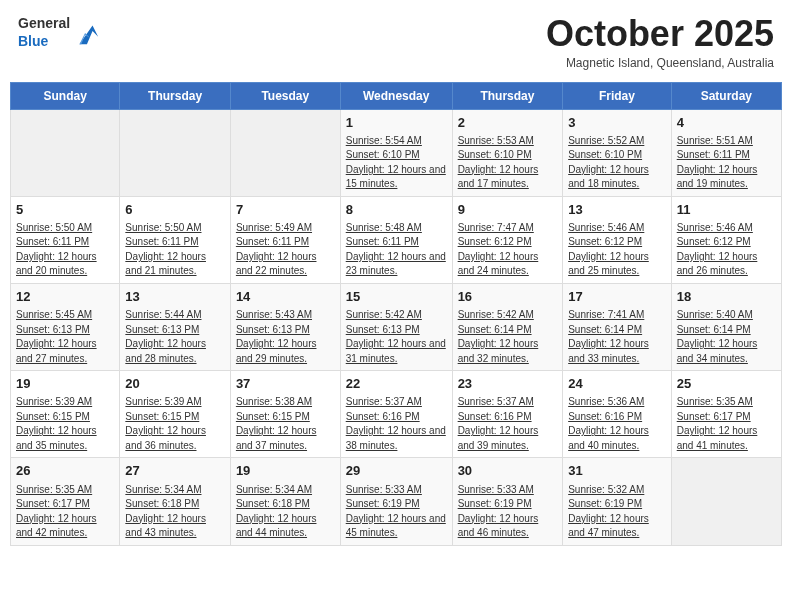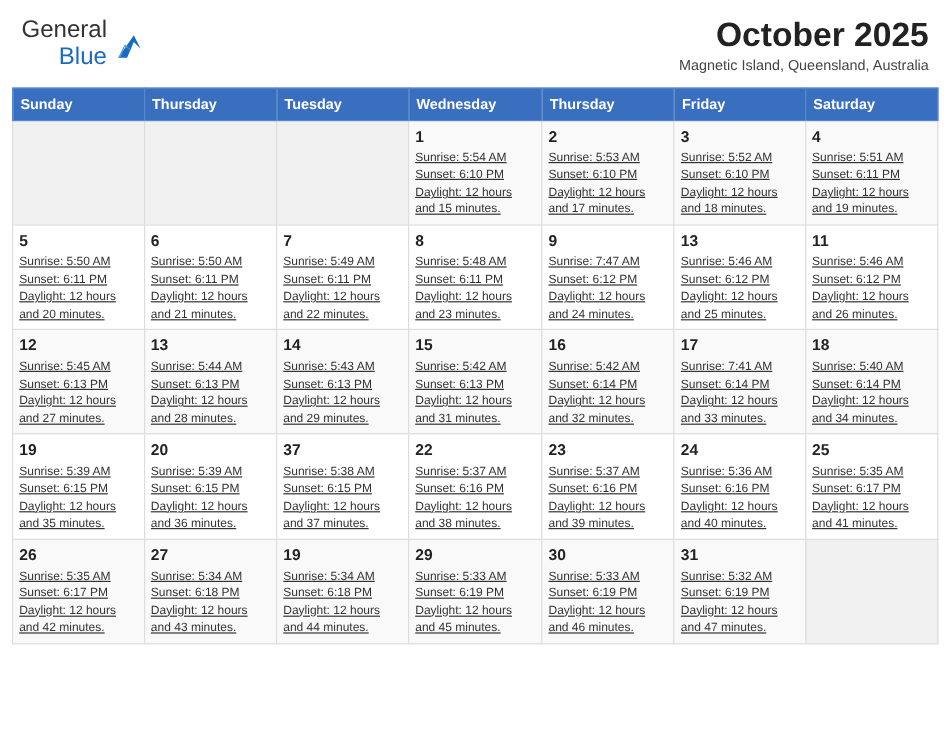--- a/index.html
+++ b/index.html
@@ -16,57 +16,57 @@
       align-items: flex-start;
       margin-bottom: 8px;
       padding: 4px 8px;
     }
     .logo {
       display: flex;
       align-items: center;
       gap: 0px;
     }
     .logo-text {
-      font-size: 20px;
-      font-weight: normal;
+      font-size: 14px;
+      font-weight: bold;
       line-height: 1.1;
     }
     .logo-general { color: #333; }
-    .logo-blue { color: #1a6bbf; margin-left: 31px; }
+    .logo-blue { color: #1a6bbf; }
     .logo-icon {
       width: 28px;
       height: 28px;
       margin-left: 2px;
     }
     .title-block {
       text-align: right;
     }
     .month-title {
-      font-size: 28px;
+      font-size: 36px;
       font-weight: bold;
       color: #222;
       line-height: 1.1;
     }
     .subtitle {
       font-size: 12px;
       color: #444;
       margin-top: 2px;
     }
     .calendar {
       width: 100%;
       border-collapse: collapse;
       border: 1px solid #ccc;
     }
     .calendar th {
       background: #3a6ebf;
       color: #fff;
       font-size: 12px;
       font-weight: bold;
-      text-align: left;
-      padding: 6px 6px;
+      text-align: center;
+      padding: 6px 18px;
       border: 1px solid #5588cc;
     }
     .calendar td {
       vertical-align: top;
       border: 1px solid #ddd;
       padding: 4px 5px;
       width: 113px;
       min-height: 80px;
       background: #fff;
       font-size: 10px;

